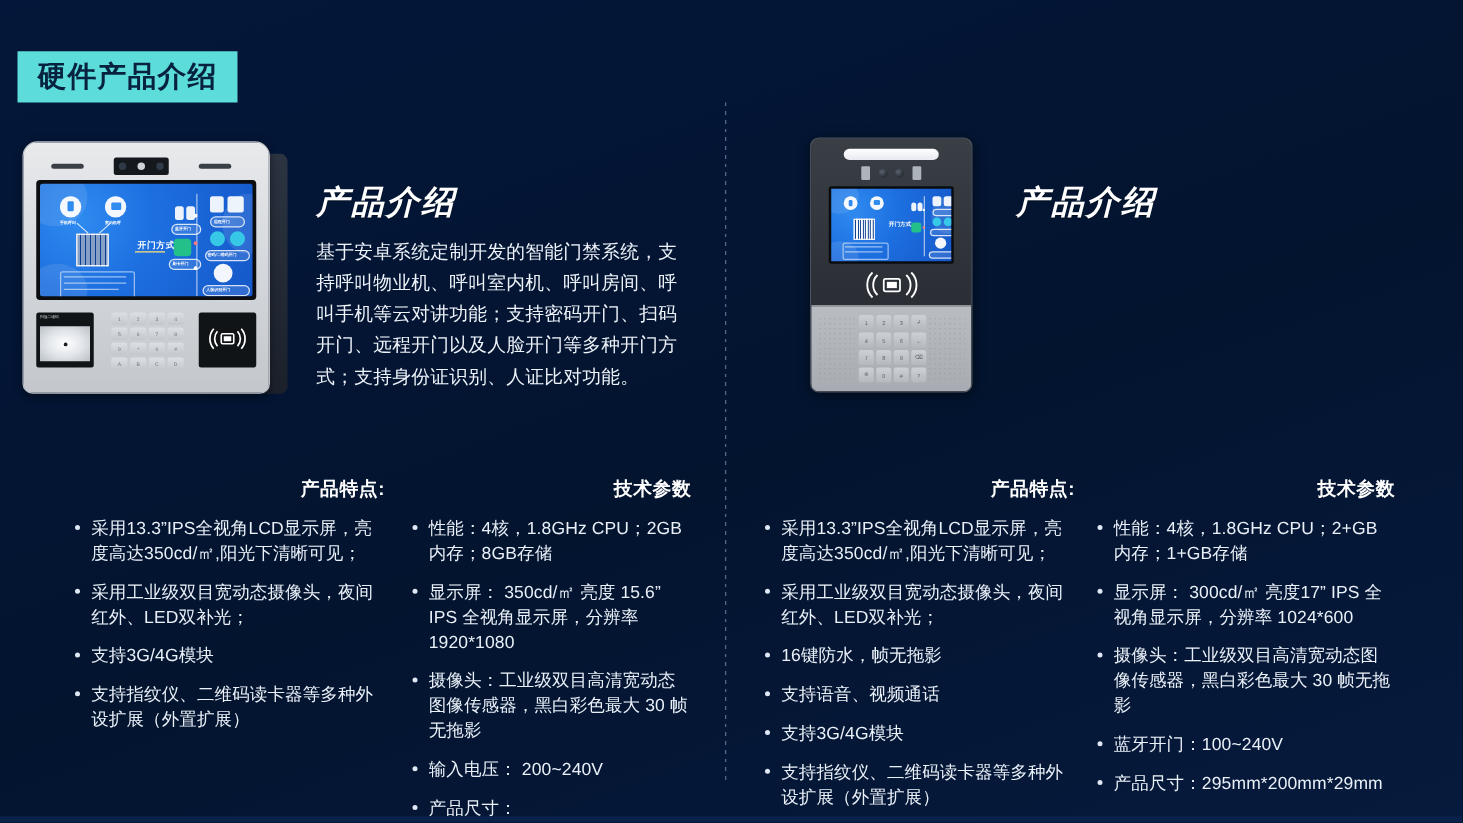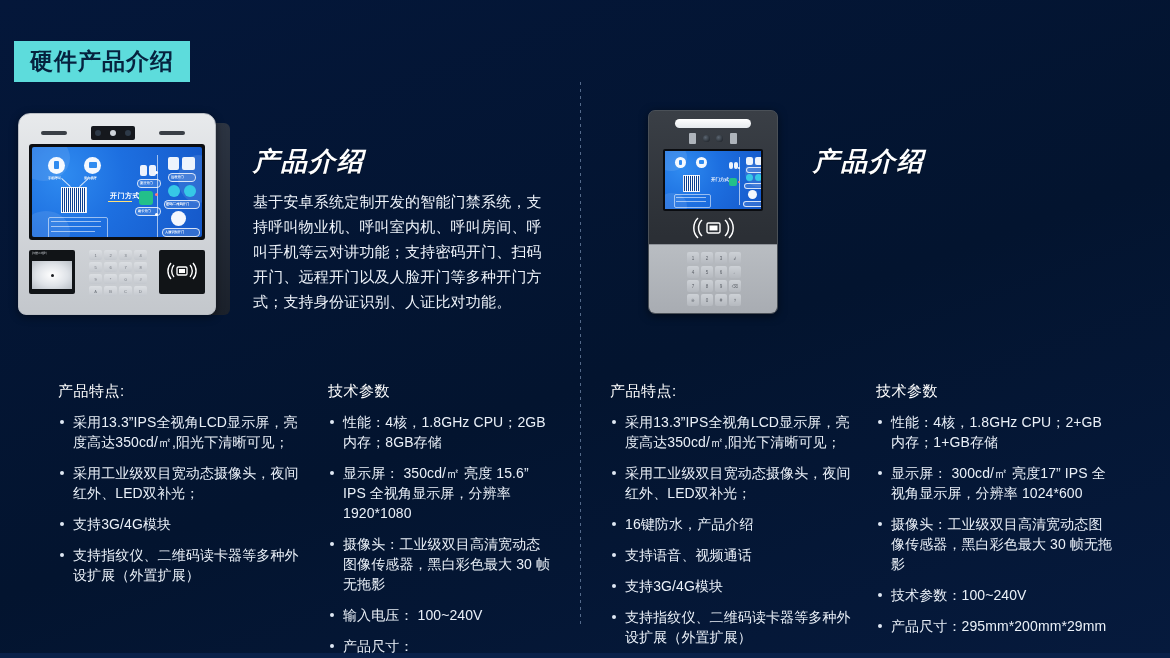--- a/index.html
+++ b/index.html
@@ -49,22 +49,23 @@
     letter-spacing:2px;line-height:1;color:#ffffff;
     text-shadow:0 1px 0 rgba(0,0,0,.4);
   }
   .intro-p{
     margin-top:15px;font-size:15px;line-height:25px;color:#eef3fa;
     letter-spacing:.2px;
   }
 
   
   .spec-h{
-    font-size:15px;font-weight:normal;color:#ffffff;margin-bottom:11px;
+    font-size:15px;font-weight:bold;color:#ffffff;margin-bottom:11px;
     letter-spacing:.5px;
+    text-align:right;
   }
   ul.spec{
     list-style:none;margin:0;padding:0;
   }
   ul.spec > li{
     position:relative;padding-left:15px;
     font-size:14px;line-height:20px;color:#eaf0f8;
     margin-bottom:11px;letter-spacing:.1px;
   }
   ul.spec > li:before{
@@ -372,21 +373,21 @@
       <li>支持指纹仪、二维码读卡器等多种外设扩展（外置扩展）</li>
     </ul>
   </div>
 
   <div class="panel" style="left:328px;top:382px;width:225px;">
     <div class="spec-h">技术参数</div>
     <ul class="spec">
       <li>性能：4核，1.8GHz CPU；2GB内存；8GB存储</li>
       <li>显示屏： 350cd/㎡ 亮度 15.6” IPS 全视角显示屏，分辨率1920*1080</li>
       <li>摄像头：工业级双目高清宽动态图像传感器，黑白彩色最大 30 帧无拖影</li>
-      <li>输入电压： 100~240V</li>
+      <li>输入电压： 200~240V</li>
       <li>产品尺寸：395mm*362mm*45mm</li>
     </ul>
   </div>
 
   <div class="dev-r">
     <div class="body">
       <div class="lamp"></div>
       <div class="sensors">
         <div class="bar"></div>
         <div class="lens"></div>
@@ -471,31 +472,31 @@
 
   <div class="panel" style="left:813px;top:148px;width:290px;">
     <div class="intro-h">产品介绍</div>
   </div>
 
   <div class="panel" style="left:610px;top:382px;width:250px;">
     <div class="spec-h">产品特点:</div>
     <ul class="spec">
       <li>采用13.3”IPS全视角LCD显示屏，亮度高达350cd/㎡,阳光下清晰可见；</li>
       <li>采用工业级双目宽动态摄像头，夜间红外、LED双补光；</li>
-      <li>16键防水，产品介绍</li>
+      <li>16键防水，帧无拖影</li>
       <li>支持语音、视频通话</li>
       <li>支持3G/4G模块</li>
       <li>支持指纹仪、二维码读卡器等多种外设扩展（外置扩展）</li>
     </ul>
   </div>
 
   <div class="panel" style="left:876px;top:382px;width:240px;">
     <div class="spec-h">技术参数</div>
     <ul class="spec">
       <li>性能：4核，1.8GHz CPU；2+GB内存；1+GB存储</li>
       <li>显示屏： 300cd/㎡ 亮度17” IPS 全视角显示屏，分辨率 1024*600</li>
       <li>摄像头：工业级双目高清宽动态图像传感器，黑白彩色最大 30 帧无拖影</li>
-      <li>技术参数：100~240V</li>
+      <li>蓝牙开门：100~240V</li>
       <li>产品尺寸：295mm*200mm*29mm</li>
     </ul>
   </div>
 
 </div>
 
 </body></html>

